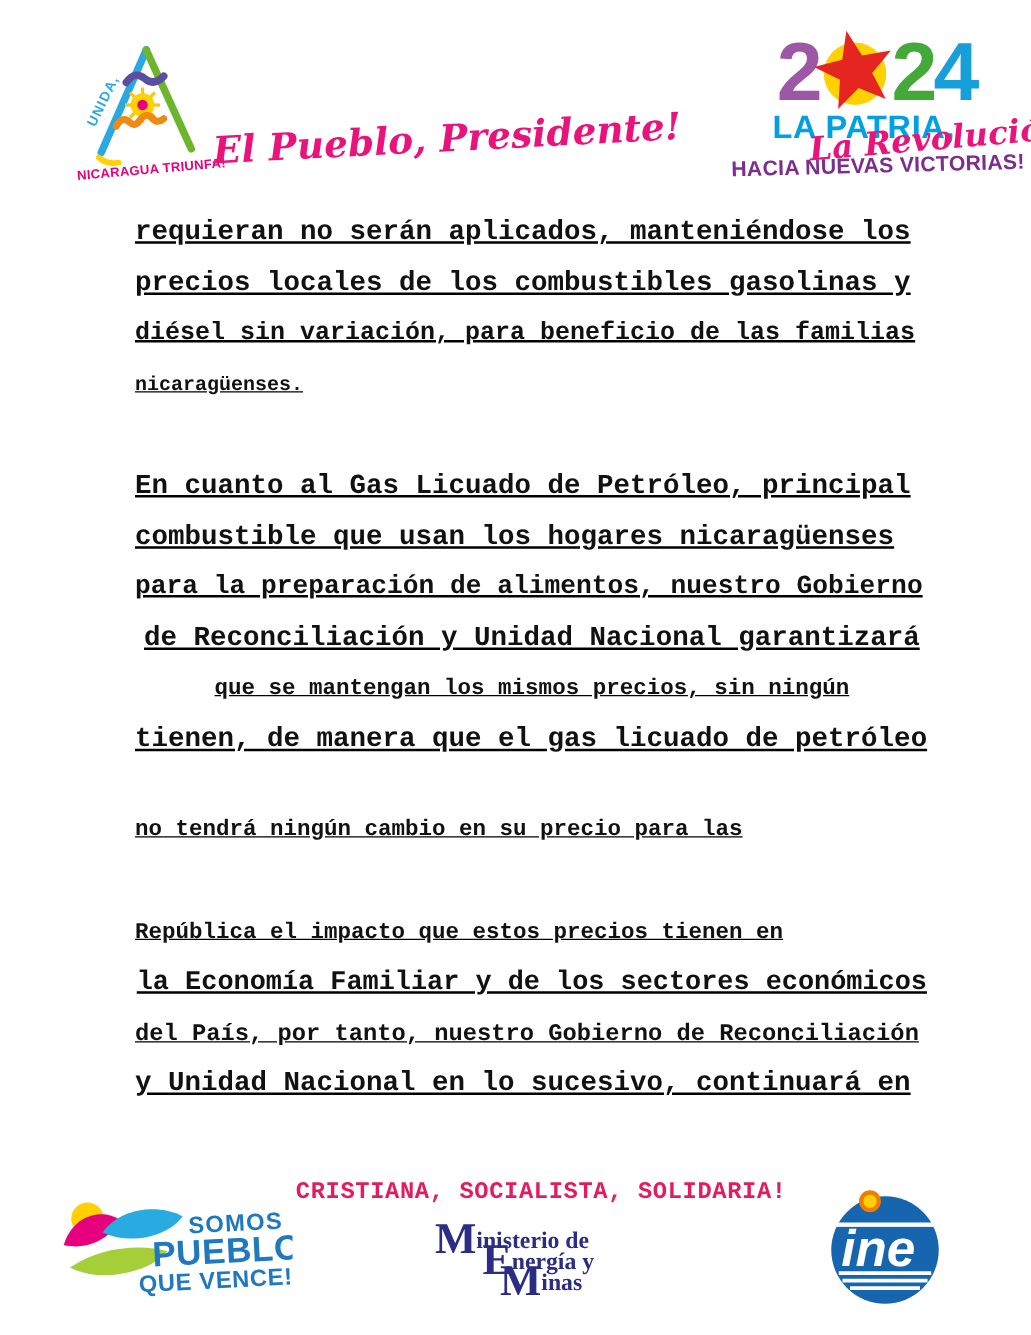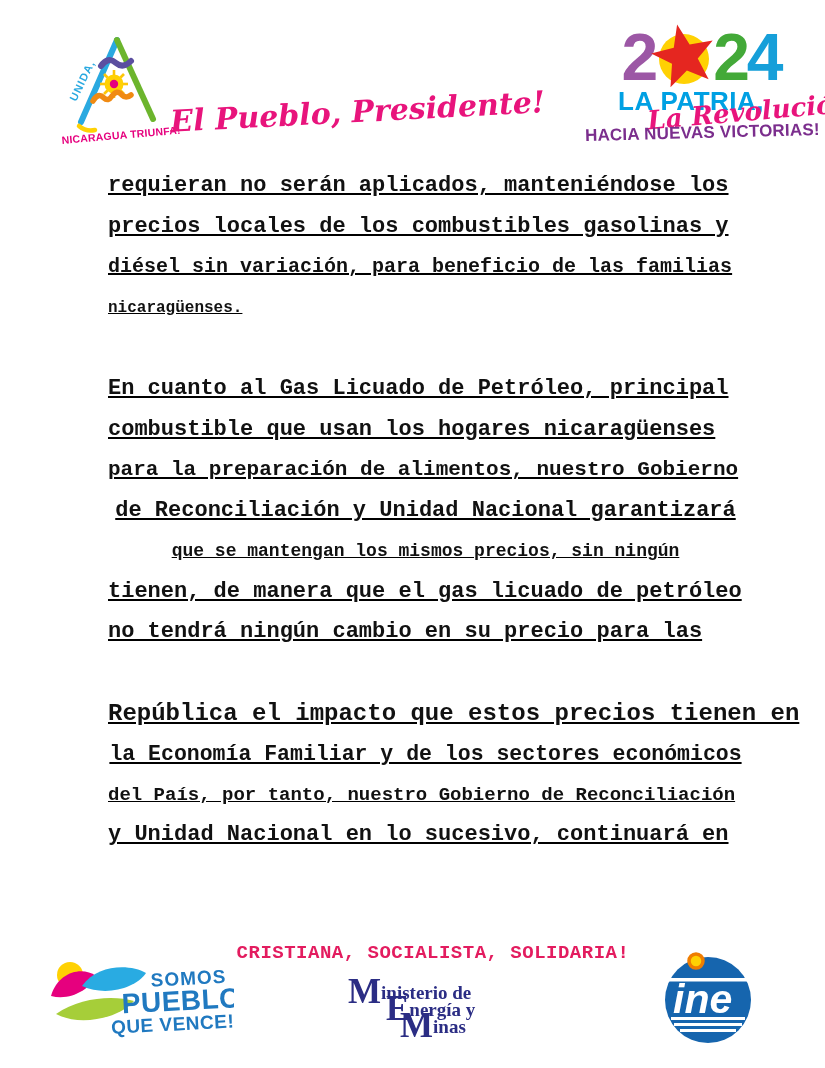--- a/index.html
+++ b/index.html
@@ -107,24 +107,24 @@
       <div class="pline" style="font-size: 20px; word-spacing: 0px;">diésel sin variación, para beneficio de las familias</div>
       <div class="pline plast" style="font-size: 16px;">nicaragüenses.</div>
     </div>
     <div class="para">
       <div class="pline" style="font-size: 22px; word-spacing: 0px;">En cuanto al Gas Licuado de Petróleo, principal</div>
       <div class="pline" style="font-size: 22px; word-spacing: 0px;">combustible que usan los hogares nicaragüenses</div>
       <div class="pline" style="font-size: 21px; word-spacing: 0px;">para la preparación de alimentos, nuestro Gobierno</div>
       <div class="pline" style="font-size: 22px; word-spacing: 0px; text-align: center;">de Reconciliación y Unidad Nacional garantizará</div>
       <div class="pline" style="font-size: 18px; word-spacing: 0px; text-align: center;">que se mantengan los mismos precios, sin ningún</div>
       <div class="pline" style="font-size: 22px; word-spacing: 0px;">tienen, de manera que el gas licuado de petróleo</div>
-      <div class="pline" style="font-size: 22px; word-spacing: 0px;">no tendrá ningún cambio en su precio para las</div>
+      <div class="pline" style="font-size: 18px; word-spacing: 0px; margin-top: 32px;">no tendrá ningún cambio en su precio para las</div>
     </div>
     <div class="para">
-      <div class="pline" style="font-size: 24px; word-spacing: 0px;">República el impacto que estos precios tienen en</div>
+      <div class="pline" style="font-size: 18px; word-spacing: 0px;">República el impacto que estos precios tienen en</div>
       <div class="pline" style="font-size: 21.5px; word-spacing: 0px; text-align: center;">la Economía Familiar y de los sectores económicos</div>
       <div class="pline" style="font-size: 19px; word-spacing: 0px;">del País, por tanto, nuestro Gobierno de Reconciliación</div>
       <div class="pline" style="font-size: 22px; word-spacing: 0px;">y Unidad Nacional en lo sucesivo, continuará en</div>
     </div>
   </div>
 
   <div class="motto">CRISTIANA, SOCIALISTA, SOLIDARIA!</div>
 
   <svg class="somos-logo" width="188" height="95" viewBox="0 0 188 95">
     <g>

